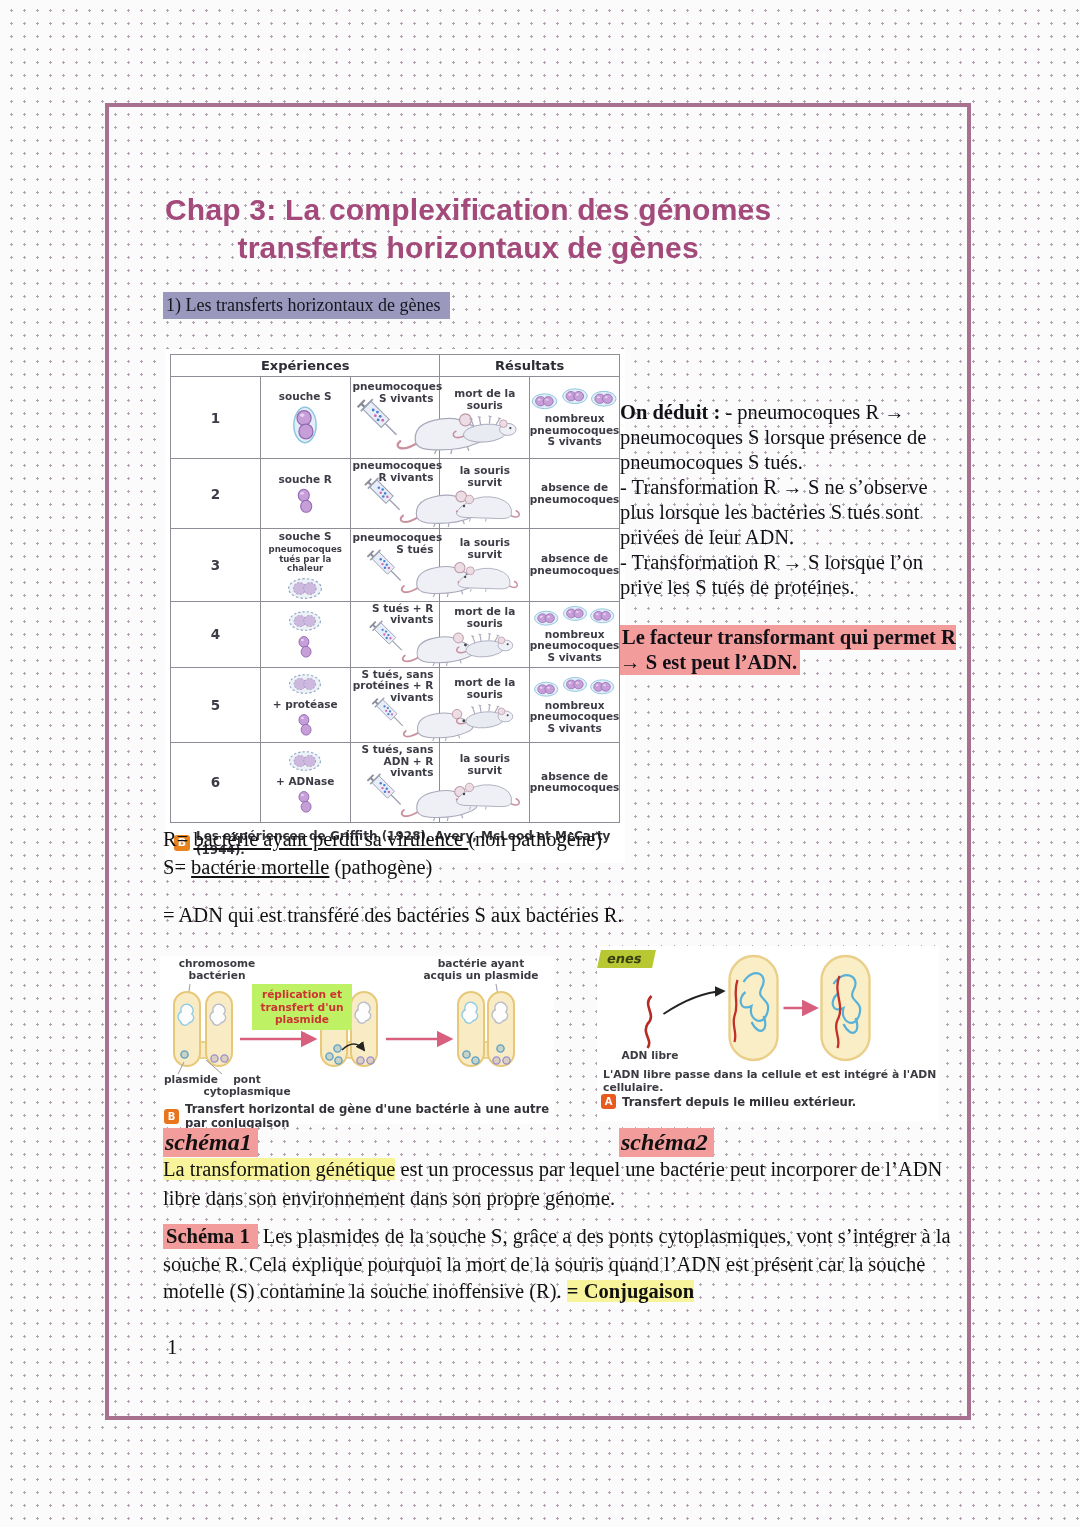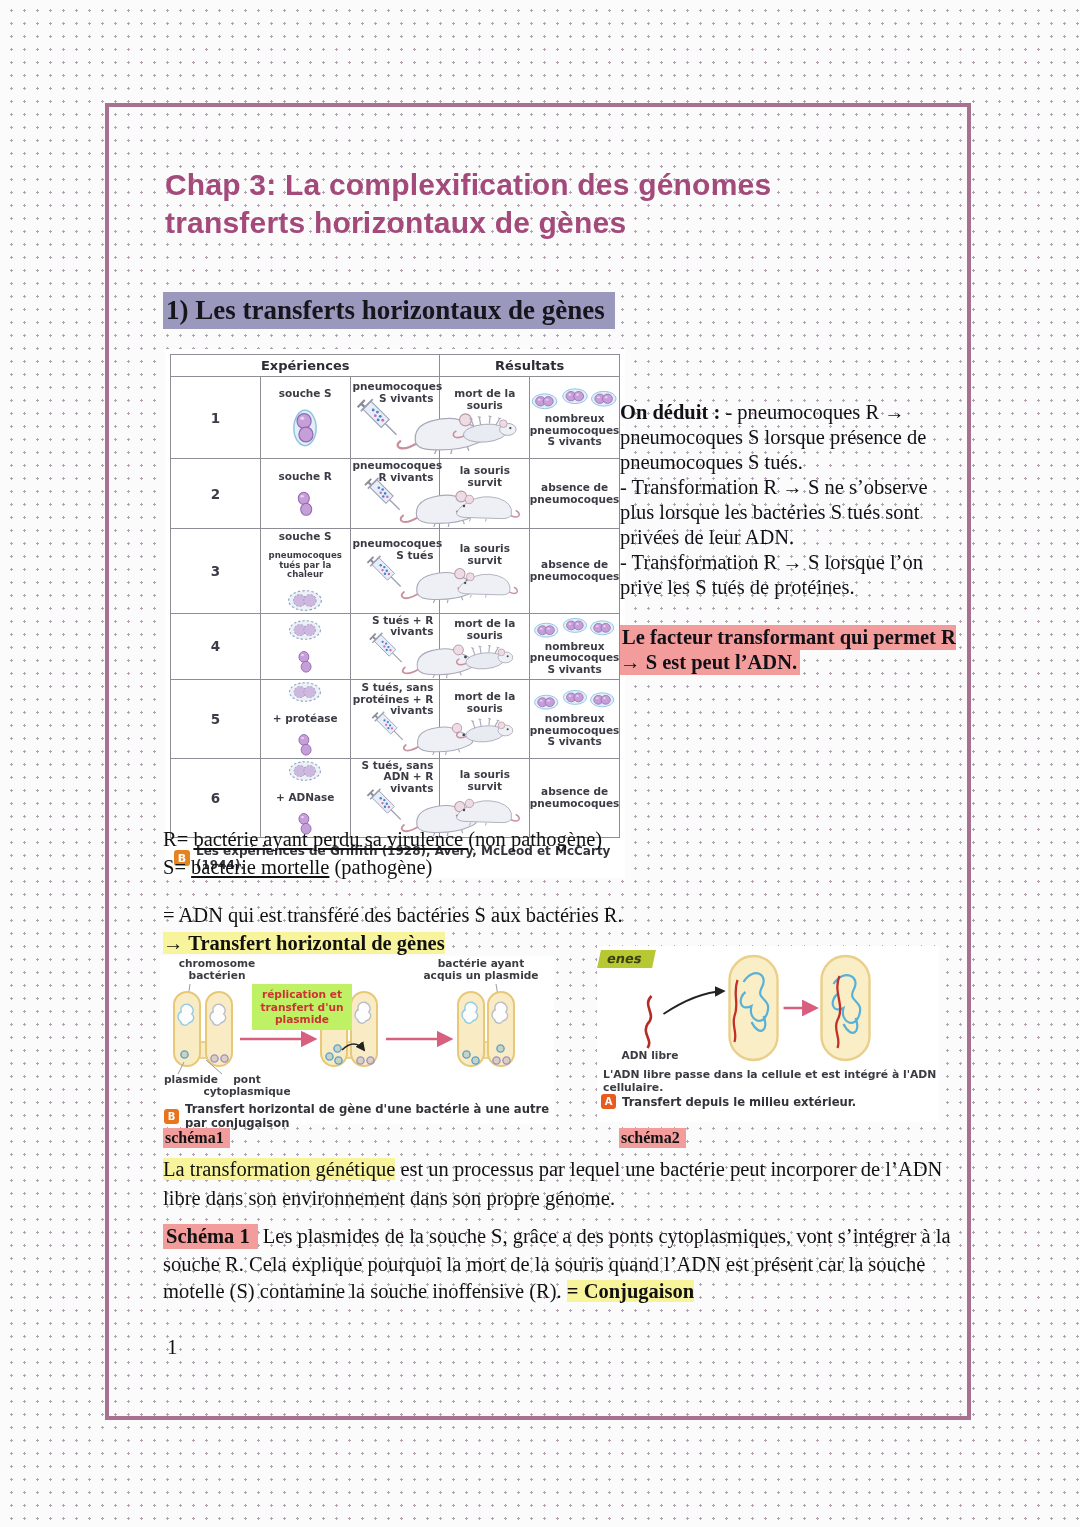--- a/index.html
+++ b/index.html
@@ -13,44 +13,44 @@
     background-size:13px 13px;
     background-position:5px 4px;
     overflow:hidden;
   }
   .frame{
     position:absolute; left:105px; top:103px; width:866px; height:1317px;
     border:4px solid #a8718f;
   }
   
   .title{
-    position:absolute; left:60px; top:63px;
+    position:absolute; left:60px; top:88px;
     font-family:"Liberation Sans", sans-serif; font-weight:bold;
-    font-size:30px; line-height:38px; color:#a34a7b; letter-spacing:0.2px;
+    font-size:30px; line-height:38px; color:#a34a7b; letter-spacing:0.2px;text-align:center;
   }
-  .section-h{ position:absolute; left:58px; top:192px; font-size:27px; font-weight:bold; color:#15151c;}
+  .section-h{ position:absolute; left:58px; top:192px; font-size:18px; font-weight:normal; color:#15151c;}
   .hl-purple{ background:#9b98be; padding:3px 10px 4px 3px; }
   .hl-red{ background:#f29c9c; }
   .hl-yellow{ background:#f8f49b; }
 
   
   .figure{ position:absolute; background:#fff; }
   .fig-table{ left:60px; top:246px; width:460px; padding:5px 5px 2px 5px; }
   .gtable{ border-collapse:collapse; width:450px; table-layout:fixed;
            font-family:"DejaVu Sans", sans-serif; font-size:10.5px; font-weight:bold;
            color:#3c3c46; text-align:center; }
   .gtable td, .gtable th{ border:1.4px solid #8d8d96; padding:1px 2px; vertical-align:middle; }
   .gtable th{ font-size:13px; color:#2c2c34; padding:3px 0; }
   .c-num{ width:22px; font-size:13.5px; }
   .c-strain{ width:78px; }
   .c-pict{ width:152px; }
   .c-res{ width:103px; }
   .c-out{ width:95px; }
   .r1{height:82px;} .r2{height:69px;} .r3{height:67px;} .r4{height:63px;} .r5{height:67px;} .r6{height:73px;}
-  .strain-cell{ display:flex; flex-direction:column; align-items:center; justify-content:center; gap:9px; }
+  .strain-cell{ display:flex; flex-direction:column; align-items:center; justify-content:center; gap:3px; }
   .strain-sub{ font-size:8.6px; line-height:9.5px; display:block; }
   .pict-cell{ display:flex; flex-direction:column; }
   .inj-label{ text-align:right; padding-right:4px; line-height:11.5px; }
   .scene{ margin-top:-6px; align-self:flex-start; }
   .res-cell{ display:flex; flex-direction:column; align-items:center; }
   .out-cell{ display:flex; flex-direction:column; align-items:center; line-height:11.5px; }
   .fig-caption{ display:flex; align-items:center; gap:6px; padding:6px 2px 4px 4px;
     font-family:"DejaVu Sans", sans-serif; font-size:12px; font-weight:bold; color:#33333a; }
   .badge{ flex:0 0 auto; width:16px; height:16px; border-radius:3px; background:#e8821e; color:#fff;
     font-family:"DejaVu Sans", sans-serif; font-size:11px; font-weight:bold;
@@ -80,21 +80,21 @@
   .badge-sm{ flex:0 0 auto; width:15px; height:15px; border-radius:3px; background:#e8751e; color:#fff;
             font-size:10px; font-weight:bold; display:flex; align-items:center; justify-content:center;
             font-family:"DejaVu Sans", sans-serif; }
   .green-tab{ position:absolute; left:2px; top:4px; background:#b8c832; color:#38400f;
             font-family:"DejaVu Sans", sans-serif; font-weight:bold; font-size:13px;
             padding:1px 12px 2px 8px; transform:skewX(-12deg); }
   .s2-desc{ position:absolute; left:6px; top:122px; right:2px; font-family:"DejaVu Sans", sans-serif;
             font-weight:bold; font-size:10.8px; color:#3b3b42; }
 
   
-  .tag{ position:absolute; font-size:16px; font-weight:bold; }
+  .tag{ position:absolute; font-size:24px; font-weight:bold;font-style:italic; }
   .tag1{ left:58px; top:1026px; }
   .tag2{ left:514px; top:1026px; }
   .para1{ position:absolute; left:58px; top:1052px; width:790px; font-size:20.5px; line-height:29px; }
   .para2{ position:absolute; left:58px; top:1120px; width:796px; font-size:20.5px; line-height:27.5px; }
   .pagenum{ position:absolute; left:62px; top:1232px; font-size:21px; }
 </style>
 </head>
 <body>
 
 <svg width="0" height="0" style="position:absolute" aria-hidden="true">
@@ -449,21 +449,20 @@
     <div class="sp"></div>
     <p><span class="b hl-red concl">Le facteur transformant qui permet R →  S est peut l’ADN.</span></p>
   </div>
 
   <div class="defs">
     <div><span>R= </span><span class="u">bactérie ayant perdu sa virulence </span><span>(non pathogène)</span></div>
     <div><span>S= </span><span class="u">bactérie mortelle</span><span> (pathogène)</span></div>
   </div>
   <div class="adn">
     <div>= ADN qui est transféré des bactéries S aux bactéries R.</div>
-    <div><span class="b hl-yellow">→ Transfert horizontal de gènes</span></div>
   </div>
 
   <div class="figure schema1" style="position:absolute;">
     <div class="s-label" style="left:10px; top:2px; width:94px;">chromosome bactérien</div>
     <div class="s-label" style="left:258px; top:2px; width:126px;">bactérie ayant acquis un plasmide</div>
     <svg width="386" height="92" viewBox="0 0 380 92" style="position:absolute; left:3px; top:28px;">
       <line x1="24" y1="0" x2="22" y2="14" stroke="#9a9aa2" stroke-width="1"></line>
       <line x1="330" y1="0" x2="332" y2="12" stroke="#9a9aa2" stroke-width="1"></line>
 
       <rect x="32" y="58" width="10" height="16" fill="#f9ecc4" stroke="#e7c878" stroke-width="1.6"></rect>

